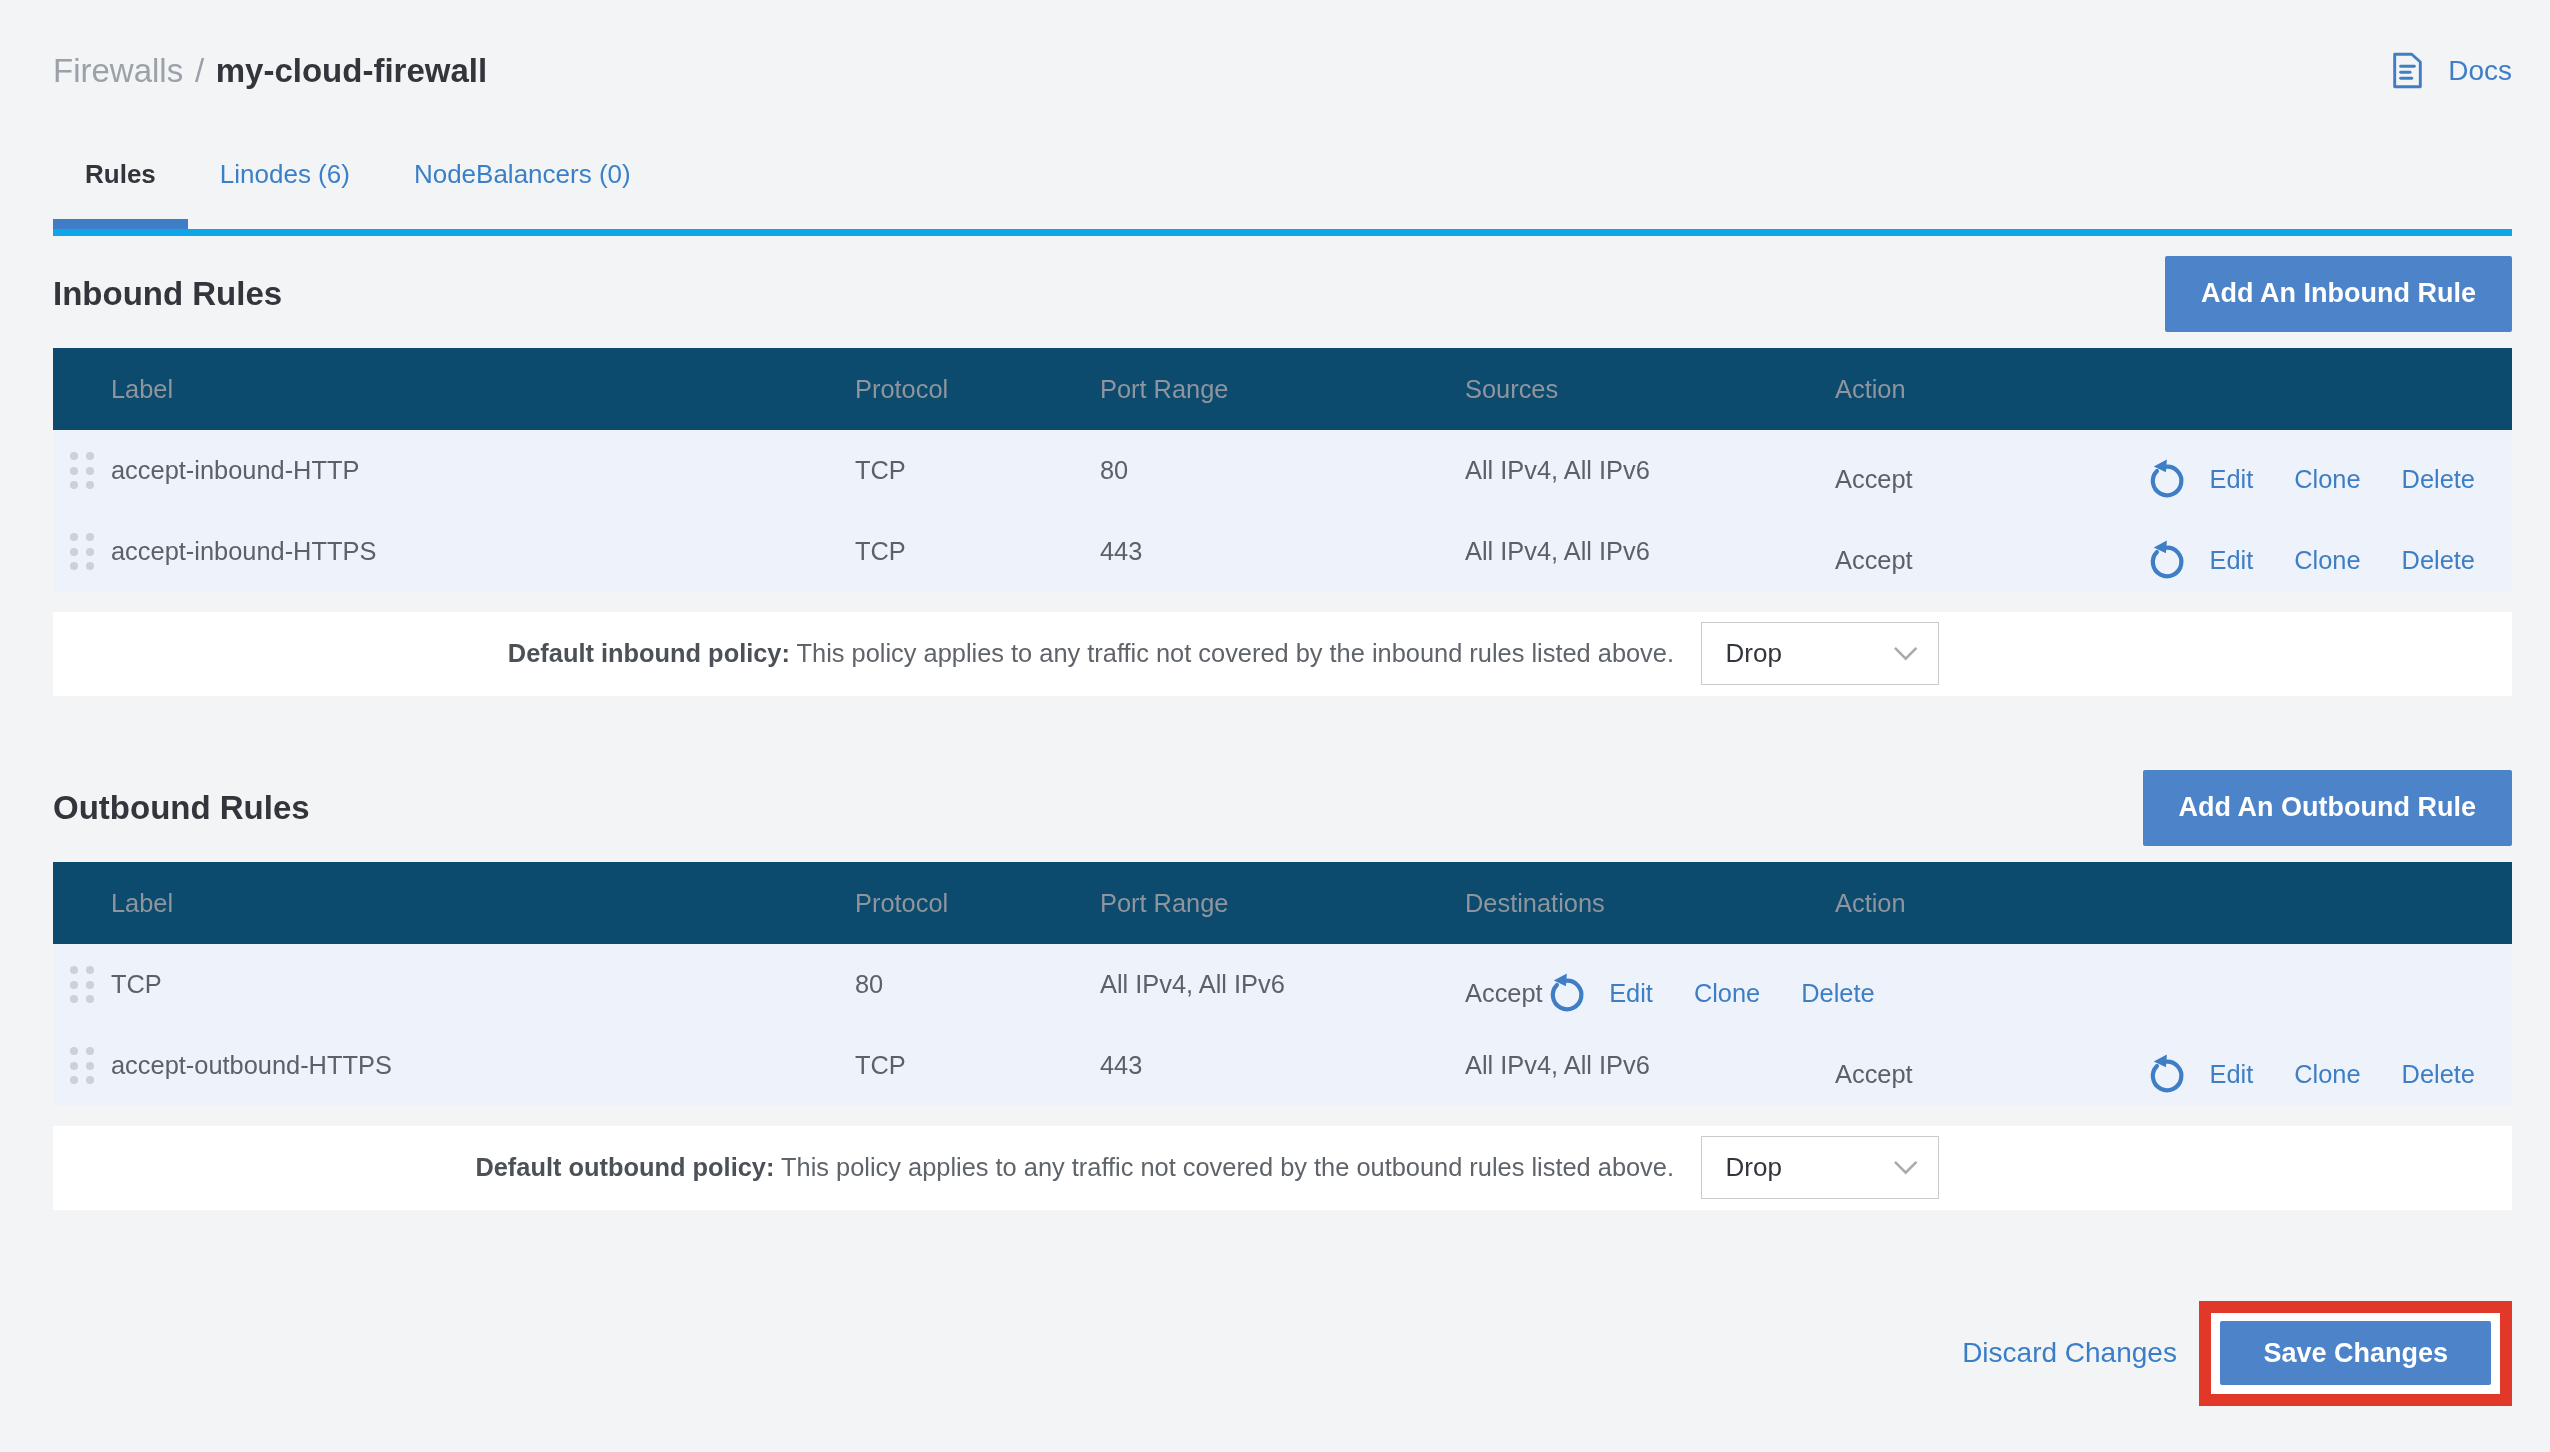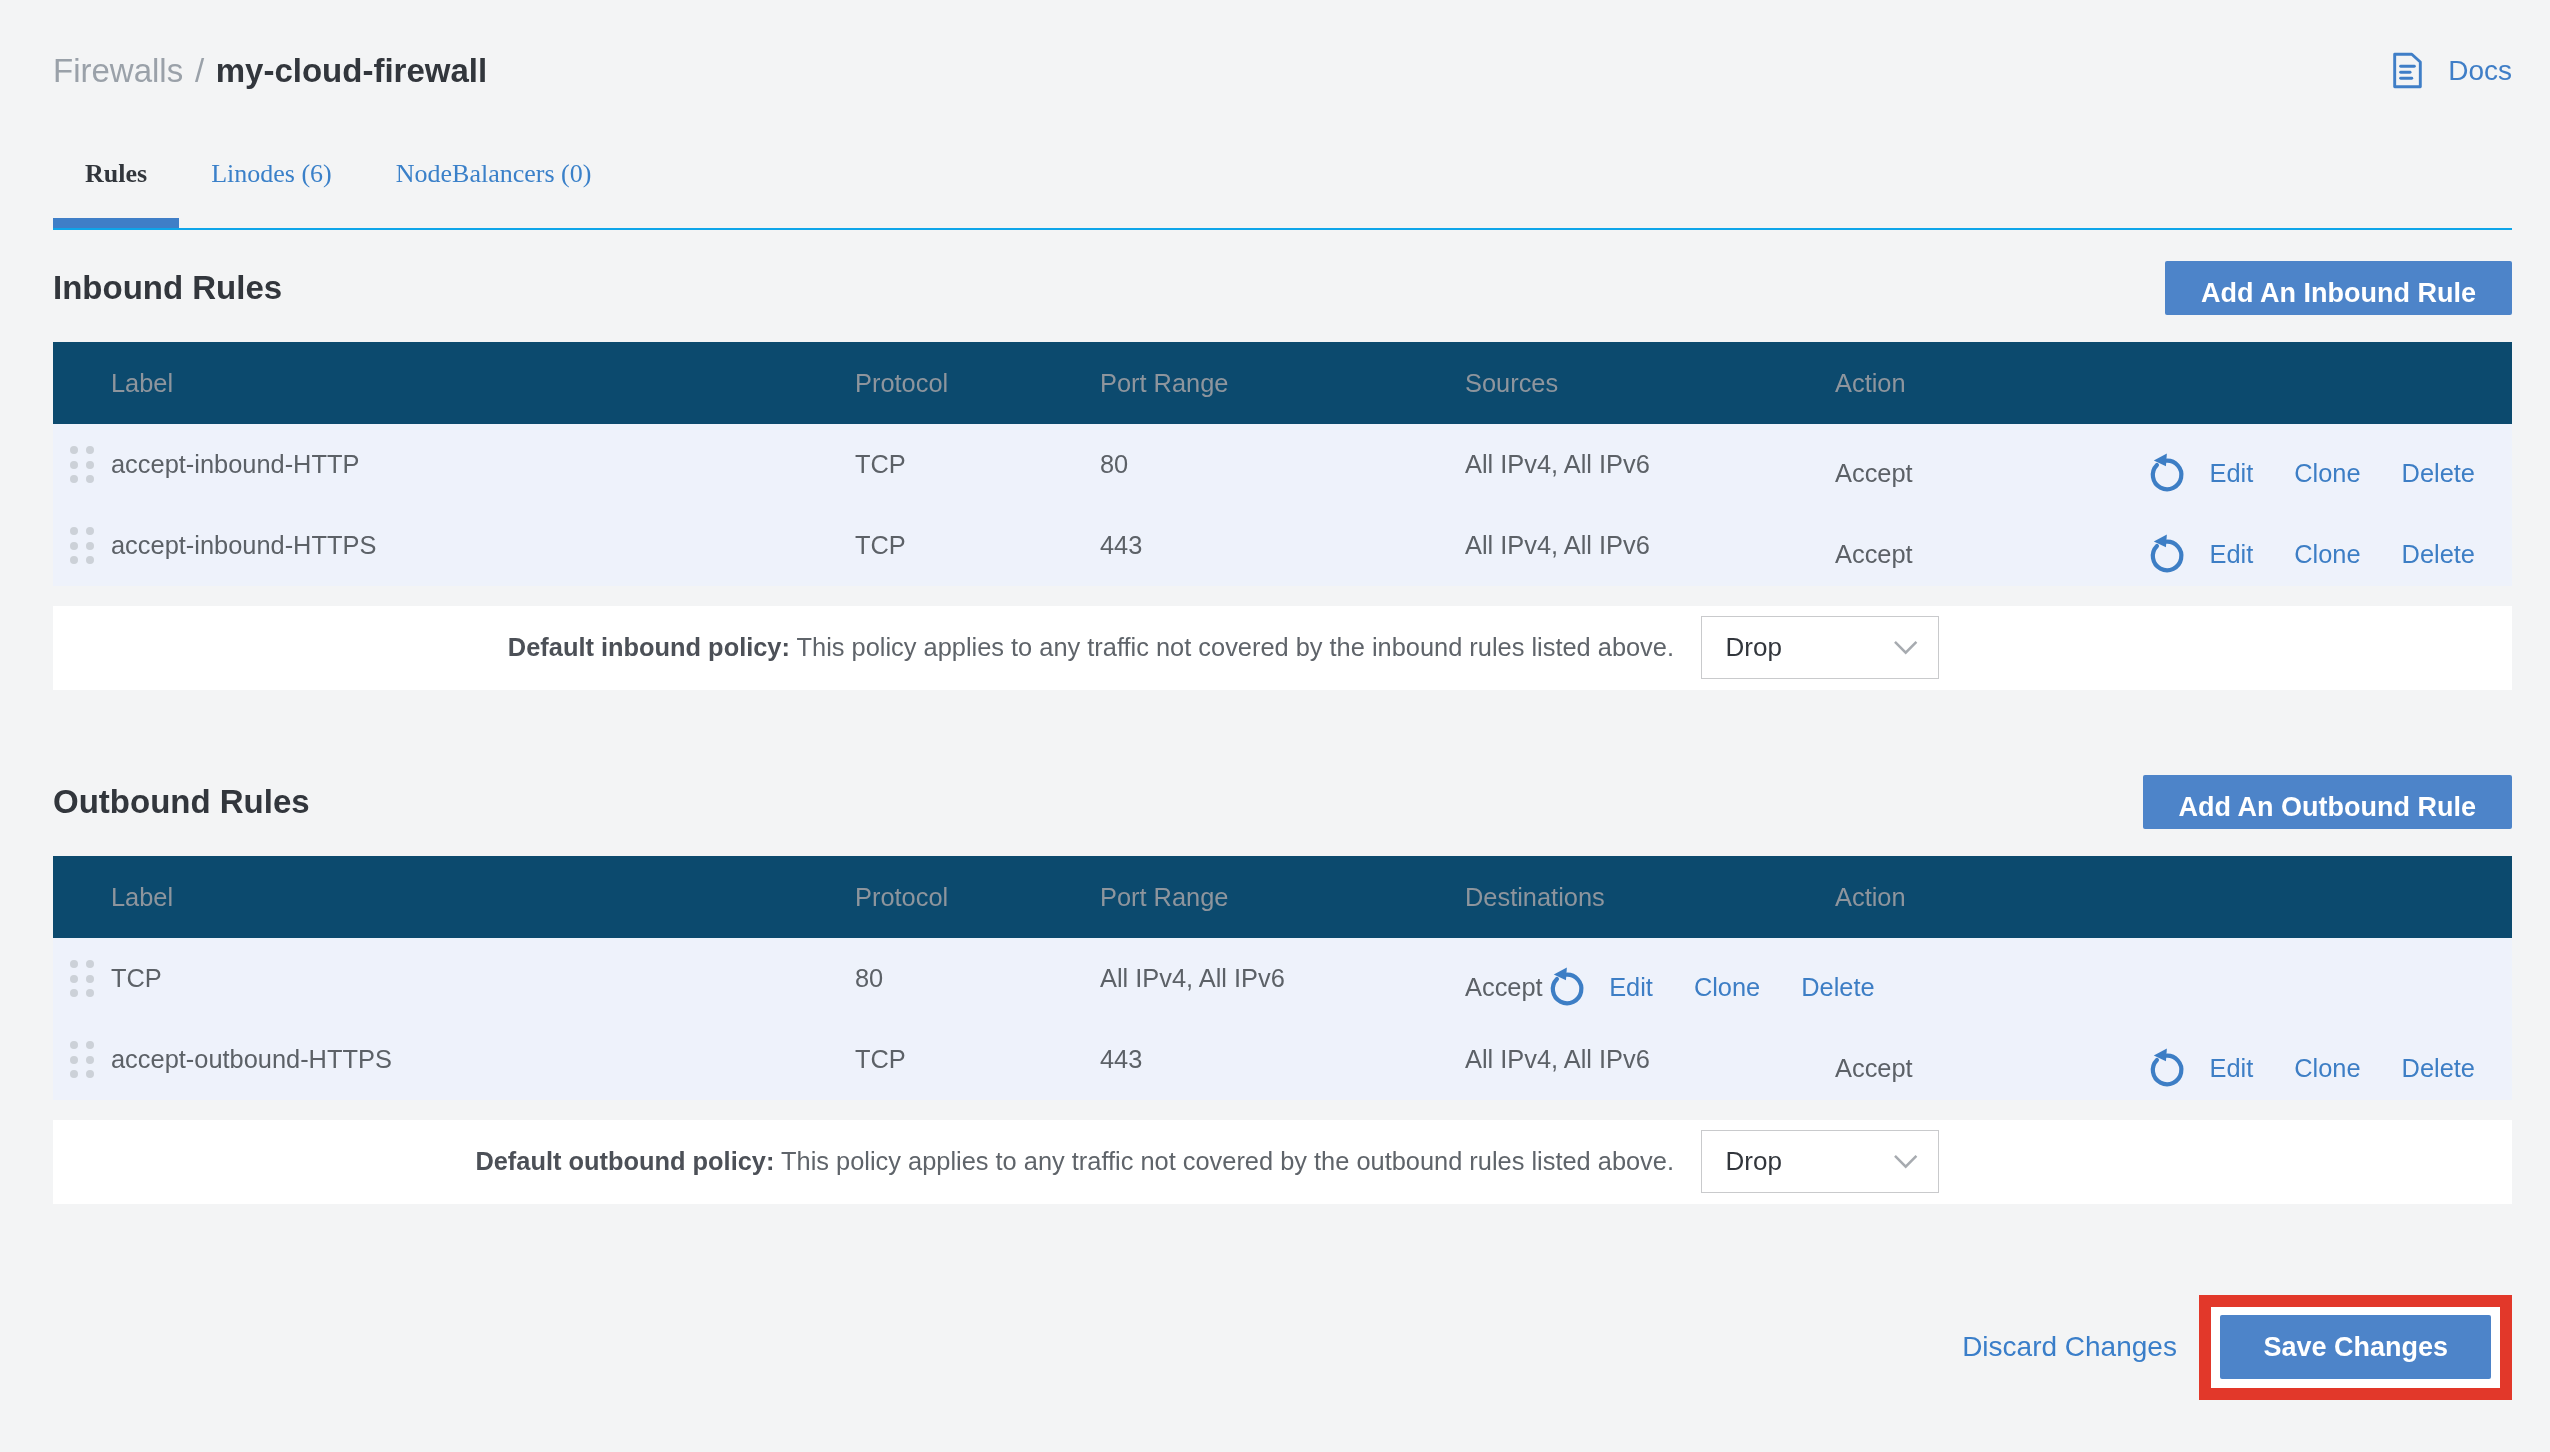--- a/index.html
+++ b/index.html
@@ -18,38 +18,38 @@
     display:flex; align-items:center; justify-content:space-between;
   }
   .breadcrumb { font-size:33px; display:flex; align-items:center; gap:11.7px; }
   .crumb-section { color:#9aa1a9; }
   .crumb-sep { color:#9aa1a9; }
   .crumb-current { color:#32363c; font-weight:bold; }
   .docs-link { display:flex; align-items:center; gap:20px; cursor:pointer; }
   .docs-label { color:#3f7ec7; font-size:28px; }
 
   
-  .tabs { margin-top:49px; display:flex; border-bottom:2px solid #0ea5e9;font-family:Liberation Serif, serif; }
+  .tabs { margin-top:49px; display:flex; border-bottom:7px solid #0ea5e9; }
   .tab { position:relative; padding:11.7px 32px 39px; font-size:26px; cursor:pointer; }
   .tab-active { color:#32363c; font-weight:bold; }
   .tab-inactive { color:#3a80c9; }
   .tab-active::after {
     content:""; position:absolute; left:0; right:0; bottom:0;
     height:9.8px; background:#3f7ec7;
   }
 
   
   .section-header {
     display:flex; align-items:center; justify-content:space-between;
     margin-top:26px; height:64px;
   }
   .section-header.outbound-gap { margin-top:80px; }
   .section-title { font-size:33px; font-weight:bold; color:#32363c; }
   .add-btn {
-    height:54px; padding:17px 36px; background:#4d84c9; border:none; border-radius:2px;
+    height:76px; padding:17px 36px; background:#4d84c9; border:none; border-radius:2px;
     color:#fff; font-size:27px; font-weight:bold; font-family:inherit; cursor:pointer;
   }
 
   
   .fw-table { margin-top:22.5px; }
   .t-head, .t-row {
     display:grid;
     grid-template-columns:58px 744px 245px 365px 370px 1fr;
     align-items:center;
   }

